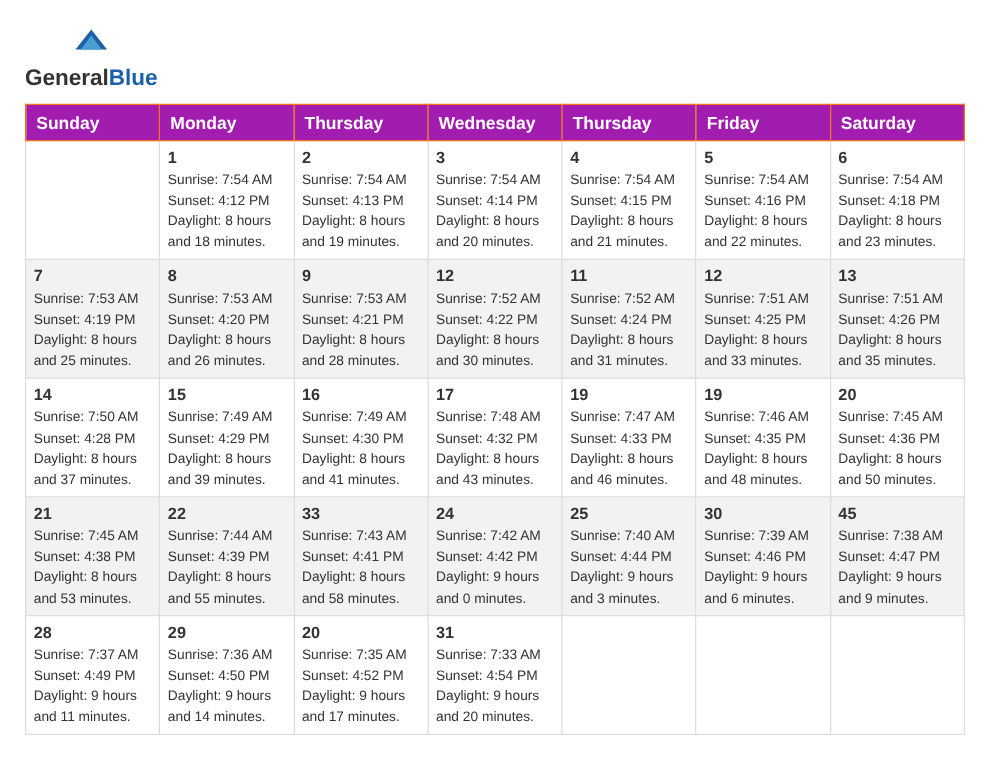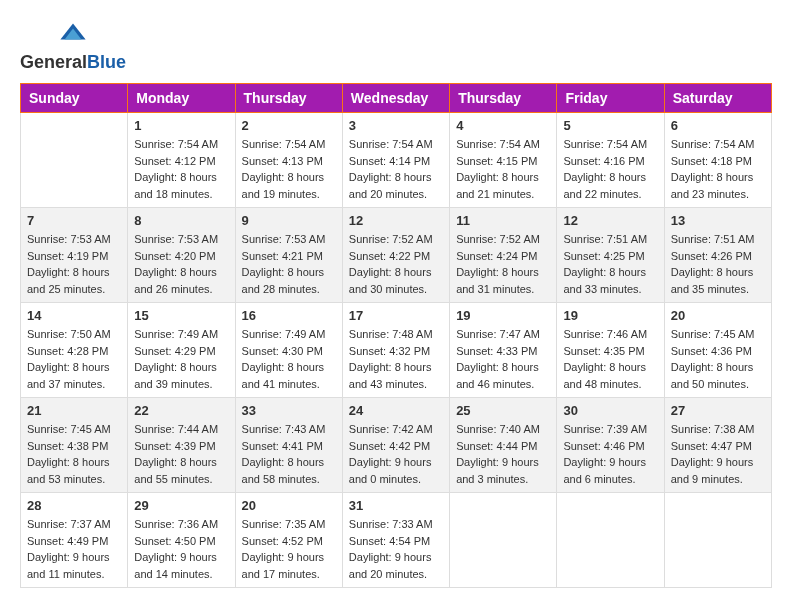--- a/index.html
+++ b/index.html
@@ -220,21 +220,21 @@
         </td>
         <td>
           <span class="day-number">25</span>
           <div class="day-info">Sunrise: 7:40 AM<br>Sunset: 4:44 PM<br>Daylight: 9 hours and 3 minutes.</div>
         </td>
         <td>
           <span class="day-number">30</span>
           <div class="day-info">Sunrise: 7:39 AM<br>Sunset: 4:46 PM<br>Daylight: 9 hours and 6 minutes.</div>
         </td>
         <td>
-          <span class="day-number">27</span>
+          <span class="day-number">45</span>
           <div class="day-info">Sunrise: 7:38 AM<br>Sunset: 4:47 PM<br>Daylight: 9 hours and 9 minutes.</div>
         </td>
       </tr>
       <tr class="row-odd">
         <td>
           <span class="day-number">28</span>
           <div class="day-info">Sunrise: 7:37 AM<br>Sunset: 4:49 PM<br>Daylight: 9 hours and 11 minutes.</div>
         </td>
         <td>
           <span class="day-number">29</span>

